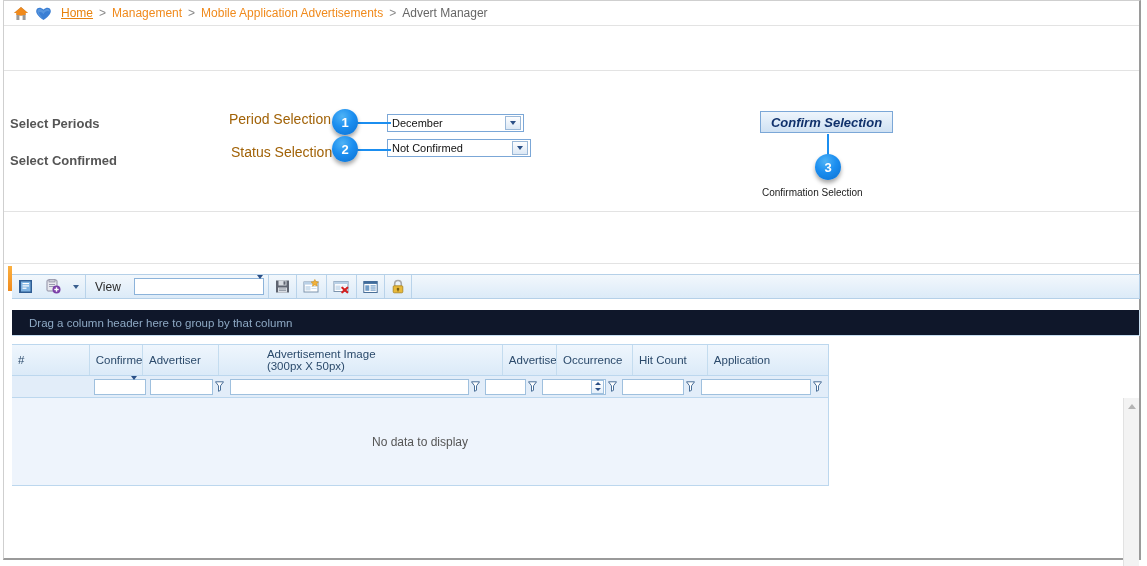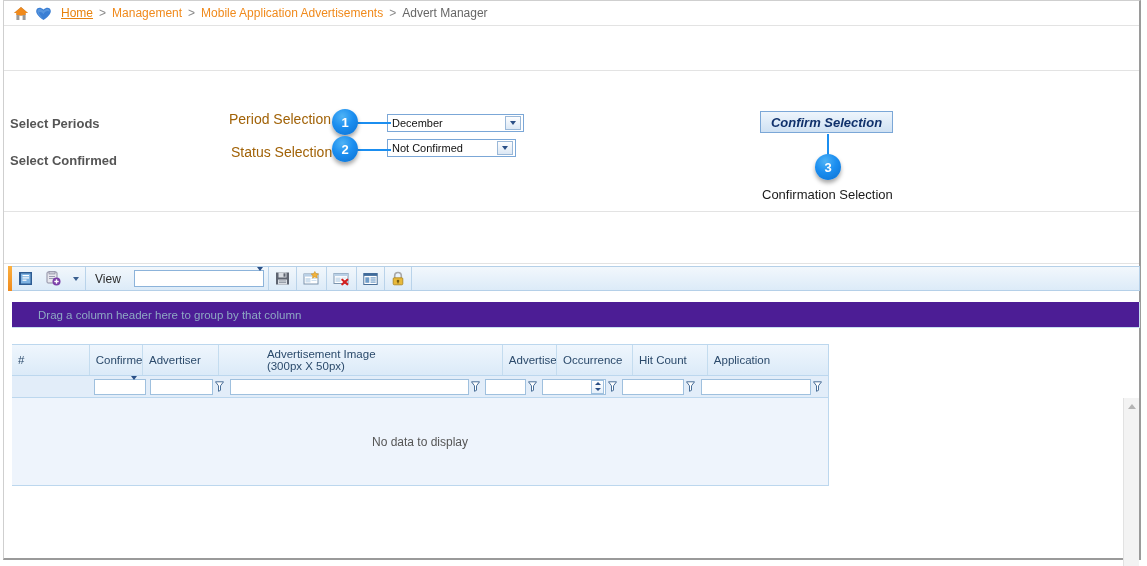--- a/index.html
+++ b/index.html
@@ -139,21 +139,21 @@
     font-size: 13px;
     display: flex;
     align-items: center;
     justify-content: center;
     box-sizing: border-box;
     cursor: pointer;
     font-style: italic;
   }
   .caption-text {
     position: absolute;
-    font-size: 13px;
+    font-size: 10px;
     color: #1a1a1a;
   }
 
   
   .refresh-btn {
     position: absolute;
     border: 1px solid #a9c6e4;
     background: linear-gradient(#e8f1fb 0%, #d7e6f7 48%, #c5dbf2 52%, #dceaf8 100%);
     color: #2a4f86;
     font-size: 12px;
@@ -175,21 +175,21 @@
   }
   .orange-accent {
     position: absolute;
     left: 0; top: 0;
     width: 4px;
     height: 25px;
     background: linear-gradient(#fbb040, #f08a1c);
   }
   .toolbar {
     position: absolute;
-    left: 4px; top: 0;
+    left: 4px; top: 8px;
     right: 0;
     height: 25px;
     background: linear-gradient(#f2f7fc, #dcebf8);
     border: 1px solid #b5d0e8;
     border-left: none;
     box-sizing: border-box;
     display: flex;
     align-items: center;
   }
   .tb-item {
@@ -248,33 +248,33 @@
     color: #a8a8a8;
     padding-left: 4px;
     margin-right: 15px;
     line-height: 17px;
     box-sizing: border-box;
     cursor: text;
   }
   .group-row {
     position: absolute;
     left: 4px;
-    top: 36px;
+    top: 44px;
     right: 0;
     height: 26px;
-    background: #4c1d95;
+    background: #0f172a;
     border: 1px solid #c6ddf0;
     border-top: none;
     border-left: none;
     box-sizing: border-box;
     display: flex;
     align-items: center;
     font-size: 11.5px;
     color: #8ea9c4;
-    padding-left: 26px;
+    padding-left: 17px;
   }
 
   .grid-head {
     position: absolute;
     left: 4px;
     top: 78px;
     width: 817px;
     height: 32px;
     background: linear-gradient(#eff6fd, #dbeaf8);
     border: 1px solid #bcd7ee;
@@ -439,21 +439,21 @@
   <div class="callout" style="left:328px; top:135px;">2</div>
   <div class="callout" style="left:811px; top:153px;">3</div>
 
   <div class="dd" style="left:383px; top:113px; width:137px;">
     <span class="dd-val">December</span>
     <span class="dd-btn">
         <i class="caret-down"></i>
       </span>
   </div>
 
-  <div class="dd" style="left:383px; top:138px; width:129px;">
+  <div class="dd" style="left:383px; top:138px; width:144px;">
     <span class="dd-val">Not Confirmed</span>
     <span class="dd-btn">
         <i class="caret-down"></i>
       </span>
   </div>
 
   <div class="confirm-btn" style="left:756px; top:110px; width:133px; height:22px;">Confirm Selection</div>
 
   <div class="caption-text" style="left:758px; top:186px;">Confirmation Selection</div>
 

